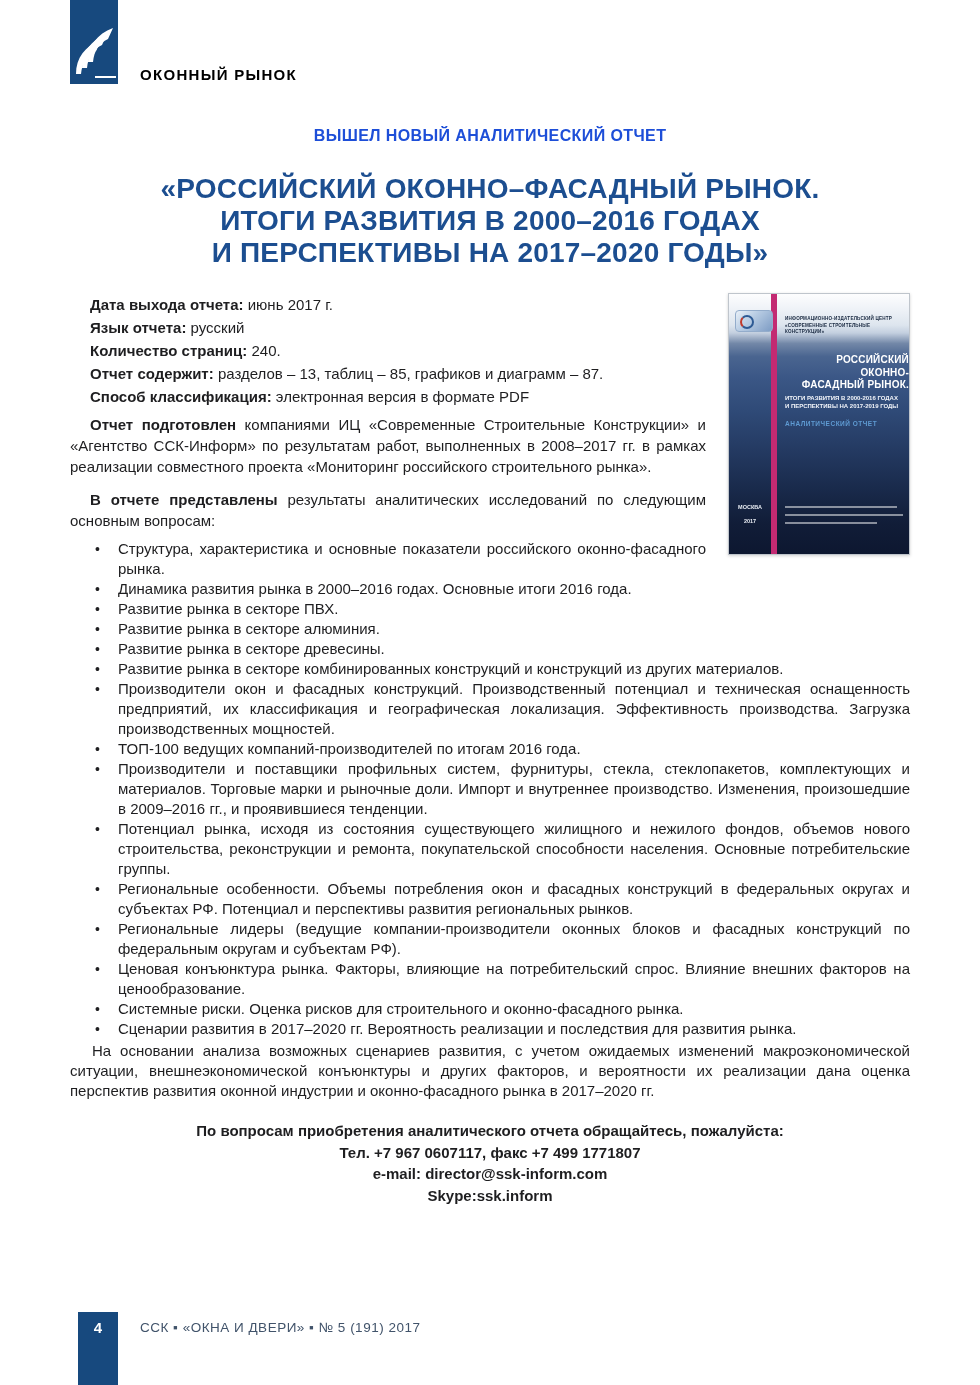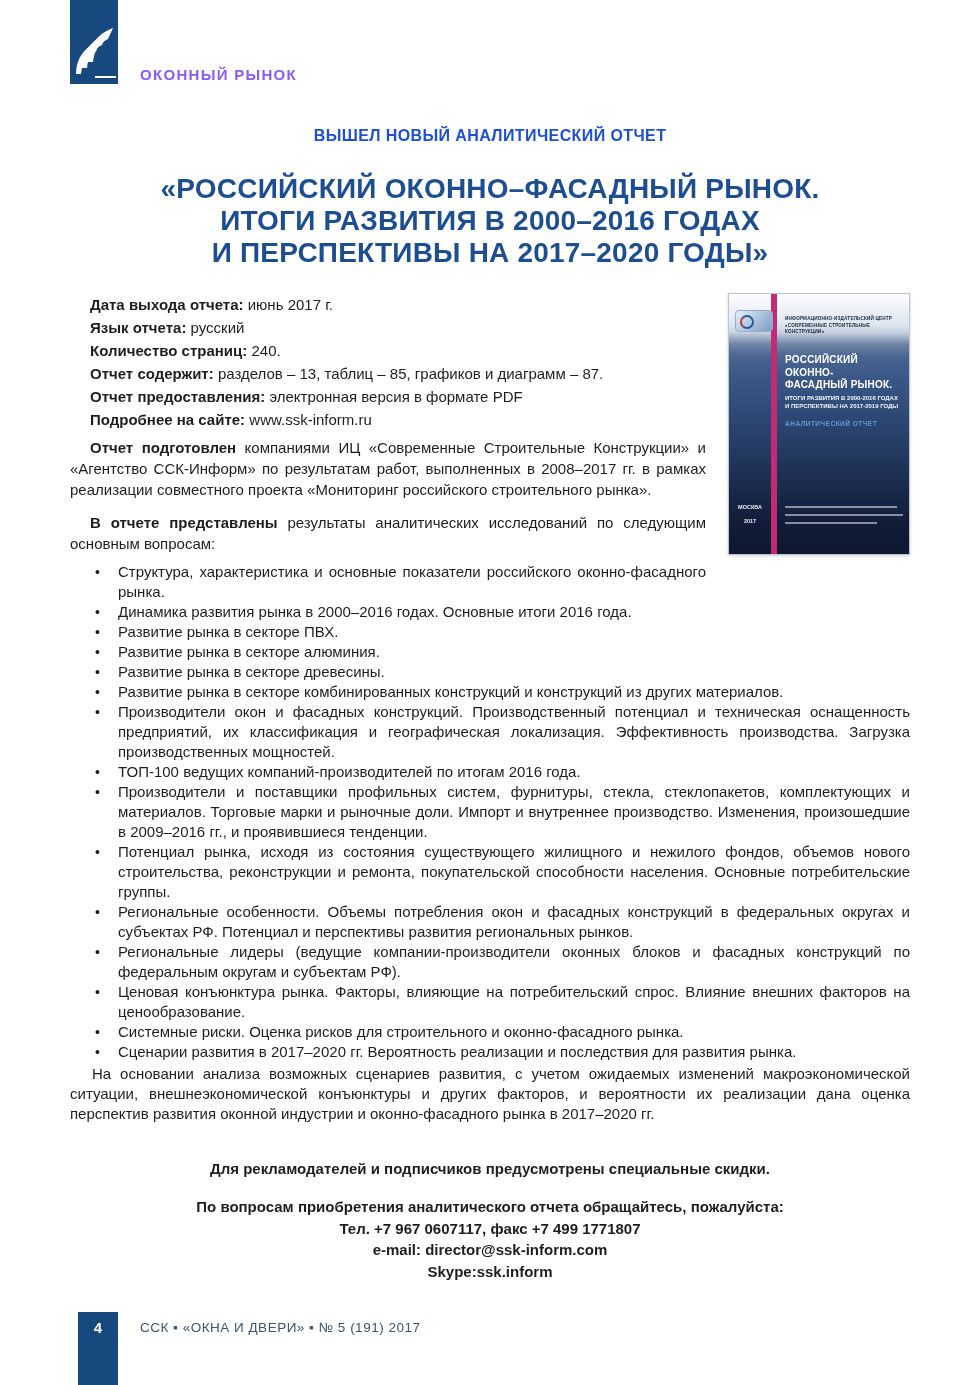--- a/index.html
+++ b/index.html
@@ -4,21 +4,21 @@
 <style>
   html,body{margin:0;padding:0;background:#fff;}
   .page{
     position:relative;width:980px;height:1385px;background:#ffffff;
     font-family:"Liberation Sans", sans-serif;color:#1e1e20;overflow:hidden;
   }
   
   .brand-block{position:absolute;left:70px;top:0;width:48px;height:84px;background:#17497e;}
   .brand-label{
     position:absolute;left:140px;top:66px;font-size:15px;font-weight:bold;
-    letter-spacing:1.3px;color:#8b5cf6;
+    letter-spacing:1.3px;color:#000000;
   }
   
   .column{position:absolute;left:70px;top:127px;width:840px;}
   .announcement{
     text-align:center;color:#1d4ed8;font-weight:bold;font-size:16px;
     line-height:18px;letter-spacing:0.4px;
   }
   .report-title{
     margin-top:28px;text-align:center;color:#1c4e90;font-weight:bold;
     font-size:28px;line-height:32px;letter-spacing:0.2px;
@@ -43,21 +43,21 @@
   .cover-logo::after{
     content:"";position:absolute;left:4px;top:4px;width:10px;height:10px;border-radius:50%;
     border:2px solid #2d5a94;border-left-color:#c0392b;
   }
   .cover-publisher{
     position:absolute;left:56px;top:22px;font-size:4.6px;line-height:6.6px;
     font-weight:bold;color:#17273f;letter-spacing:0.2px;
   }
   .cover-title{
     position:absolute;left:56px;top:60px;font-size:10px;line-height:12.5px;
-    font-weight:bold;color:#ffffff;letter-spacing:0.2px;
+    font-weight:bold;color:#ffffff;letter-spacing:0.2px;text-align:right;
   }
   .cover-subtitle{
     position:absolute;left:56px;top:100px;font-size:6px;line-height:8px;
     font-weight:bold;color:#f2f5fa;
   }
   .cover-doc-type{
     position:absolute;left:56px;top:126px;font-size:6.5px;font-weight:bold;
     color:#5f9bd3;letter-spacing:0.5px;
   }
   .cover-city{position:absolute;left:0;top:210px;width:42px;text-align:center;
@@ -147,22 +147,21 @@
         <div class="cover-bar bar1"></div>
         <div class="cover-bar bar2"></div>
         <div class="cover-bar bar3"></div>
       </div>
 
       <div class="details">
         <div><b>Дата выхода отчета:</b> <span>июнь 2017 г.</span></div>
         <div><b>Язык отчета:</b> <span>русский</span></div>
         <div><b>Количество страниц:</b> <span>240.</span></div>
         <div><b>Отчет содержит:</b> <span>разделов – 13, таблиц – 85, графиков и диаграмм – 87.</span></div>
-        <div><b>Отчет предоставления:</b> <span>электронная версия в формате PDF</span></div>
-        <div><b>Подробнее на сайте:</b> <span class="link">www.ssk-inform.ru</span></div>
+        <div><b>Способ классификация:</b> <span>электронная версия в формате PDF</span></div>
       </div>
 
       <p class="para p1"><b>Отчет подготовлен</b><span> компаниями ИЦ «Современные Строительные Конструкции» и «Агентство ССК-Информ» по результатам работ, выполненных в 2008–2017 гг. в рамках реализации совместного проекта «Мониторинг российского строительного рынка».</span></p>
 
       <p class="para p2"><b>В отчете представлены</b><span> результаты аналитических исследований по следующим основным вопросам:</span></p>
 
       <ul class="topics">
         <li>Структура, характеристика и основные показатели российского оконно-фасадного рынка.</li>
         <li>Динамика развития рынка в 2000–2016 годах. Основные итоги 2016 года.</li>
         <li>Развитие рынка в секторе ПВХ.</li>
@@ -176,21 +175,20 @@
         <li>Региональные особенности. Объемы потребления окон и фасадных конструкций в федеральных округах и субъектах РФ. Потенциал и перспективы развития региональных рынков.</li>
         <li>Региональные лидеры (ведущие компании-производители оконных блоков и фасадных конструкций по федеральным округам и субъектам РФ).</li>
         <li>Ценовая конъюнктура рынка. Факторы, влияющие на потребительский спрос. Влияние внешних факторов на ценообразование.</li>
         <li>Системные риски. Оценка рисков для строительного и оконно-фасадного рынка.</li>
         <li>Сценарии развития в 2017–2020 гг. Вероятность реализации и последствия для развития рынка.</li>
       </ul>
 
       <p class="closing">На основании анализа возможных сценариев развития, с учетом ожидаемых изменений макроэкономической ситуации, внешнеэкономической конъюнктуры и других факторов, и вероятности их реализации дана оценка перспектив развития оконной индустрии и оконно-фасадного рынка в 2017–2020 гг.</p>
     </div>
 
-    <div class="discount">Для рекламодателей и подписчиков предусмотрены специальные скидки.</div>
 
     <div class="contact">
       <div>По вопросам приобретения аналитического отчета обращайтесь, пожалуйста:</div>
       <div>Тел. +7 967 0607117, факс +7 499 1771807</div>
       <div class="link">e-mail: director@ssk-inform.com</div>
       <div>Skype:ssk.inform</div>
     </div>
   </div>
 
   <div class="page-square">

